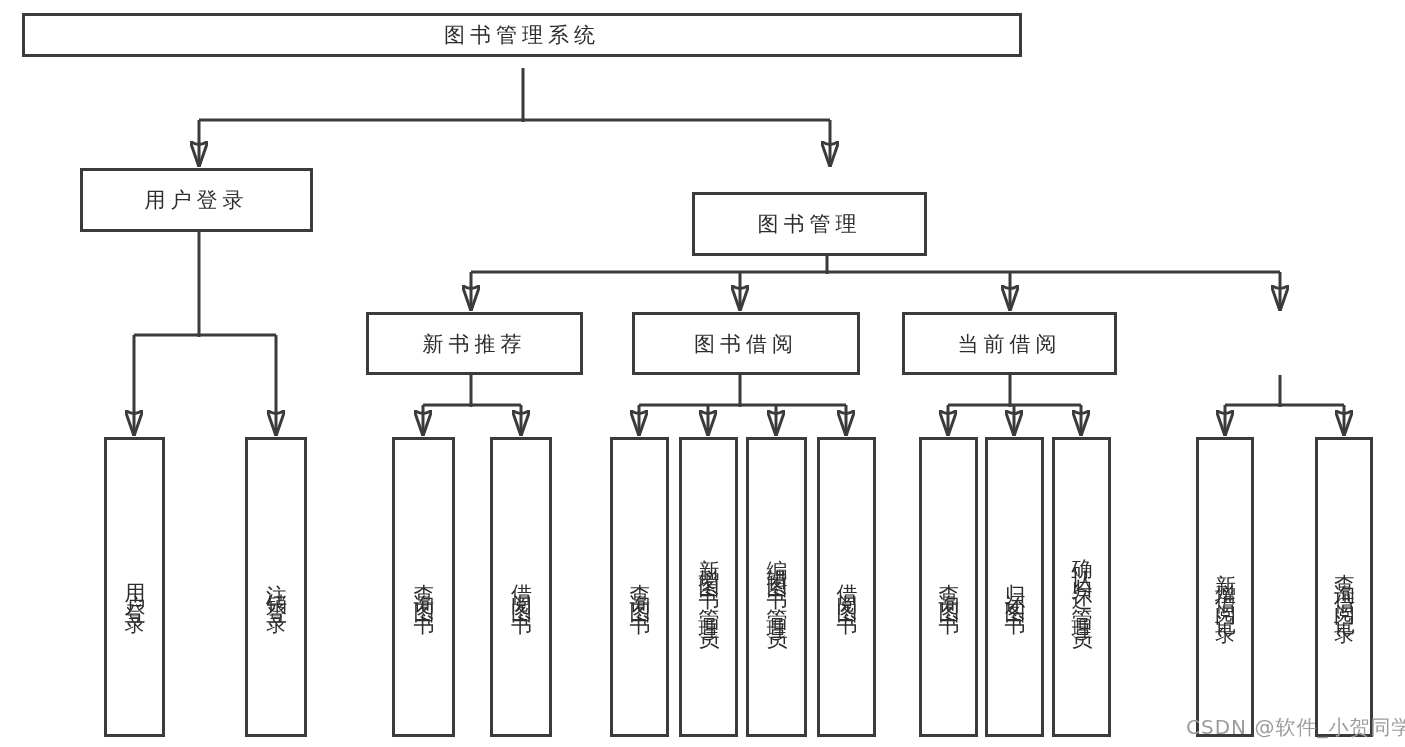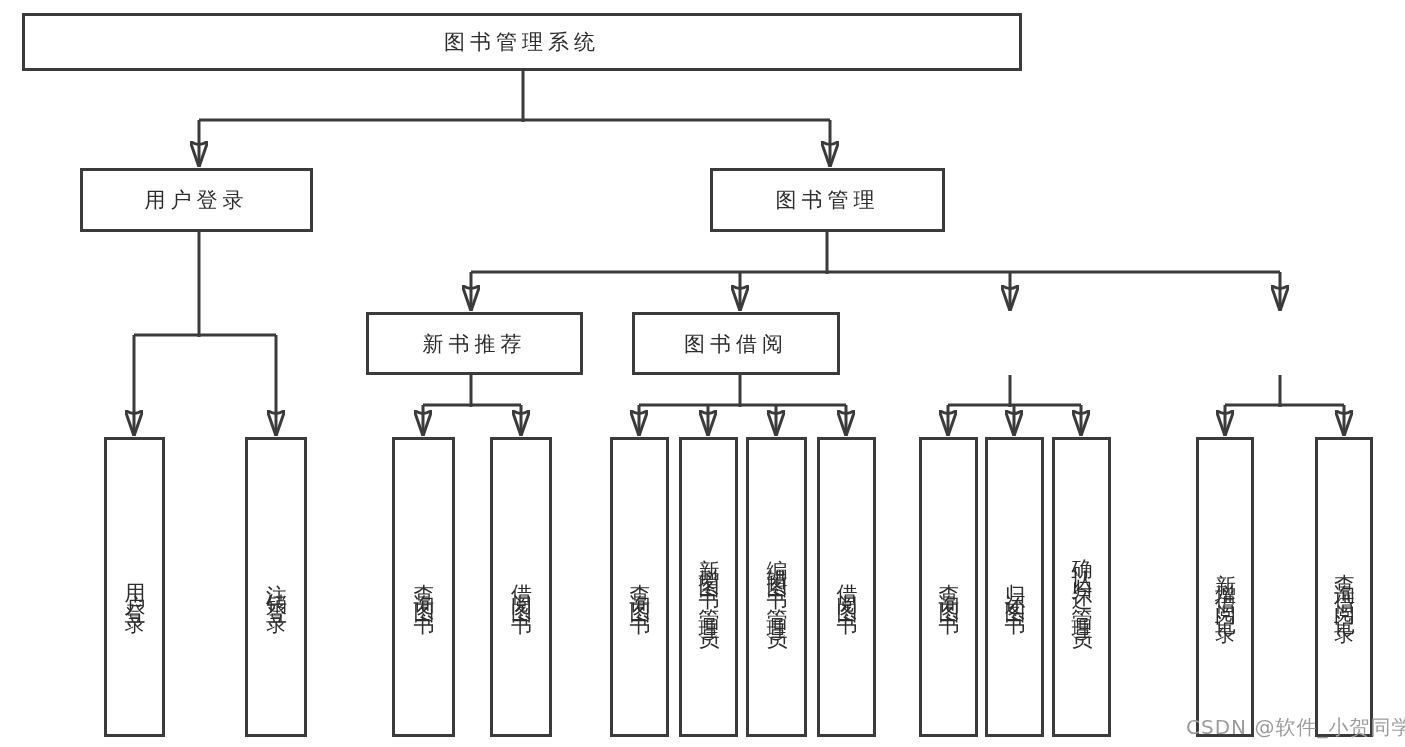--- a/index.html
+++ b/index.html
@@ -24,21 +24,21 @@
     box-sizing:border-box;
     border:3px solid var(--line);
     background:#fff;
     display:flex;align-items:center;justify-content:center;
     z-index:2;
   }
   .h-box span{
     font-size:21px;letter-spacing:5px;white-space:nowrap;
     color:var(--text);
   }
-  .root-box{left:22px;top:13px;width:1000px;height:58px;}
+  .root-box{left:22px;top:13px;width:1000px;height:44px;}
   .l2-box{top:168px;height:64px;}
   .l3-box{top:312px;height:63px;}
   .leaf{top:437px;height:300px;}
   .leaf span{
     writing-mode:vertical-rl;
     text-orientation:mixed;
     font-size:21px;
     letter-spacing:10px;
     line-height:1;
     color:var(--text);
@@ -92,29 +92,32 @@
     <path d="M1344,405 V436" marker-end="url(#arrow)"></path>
   </svg>
 
   <div class="box h-box root-box">
     <span>图书管理系统</span>
   </div>
 
   <div class="box h-box l2-box" style="left:80px;width:233px;">
     <span>用户登录</span>
   </div>
-  <div class="box h-box l2-box" style="left:710px;width:235px;">
+  <div class="box h-box l2-box" style="left:692px;width:235px;margin-top:24px;">
     <span>图书管理</span>
   </div>
 
   <div class="box h-box l3-box" style="left:366px;width:217px;">
     <span>新书推荐</span>
   </div>
-  <div class="box h-box l3-box" style="left:632px;width:208px;">
+  <div class="box h-box l3-box" style="left:632px;width:228px;">
     <span>图书借阅</span>
+  </div>
+  <div class="box h-box l3-box" style="left:902px;width:215px;">
+    <span>当前借阅</span>
   </div>
 
   <div class="box leaf" style="left:104px;width:61px;">
     <span>用户登录</span>
   </div>
   <div class="box leaf" style="left:245px;width:62px;">
     <span>注销登录</span>
   </div>
   <div class="box leaf" style="left:392px;width:63px;">
     <span>查询图书</span>

